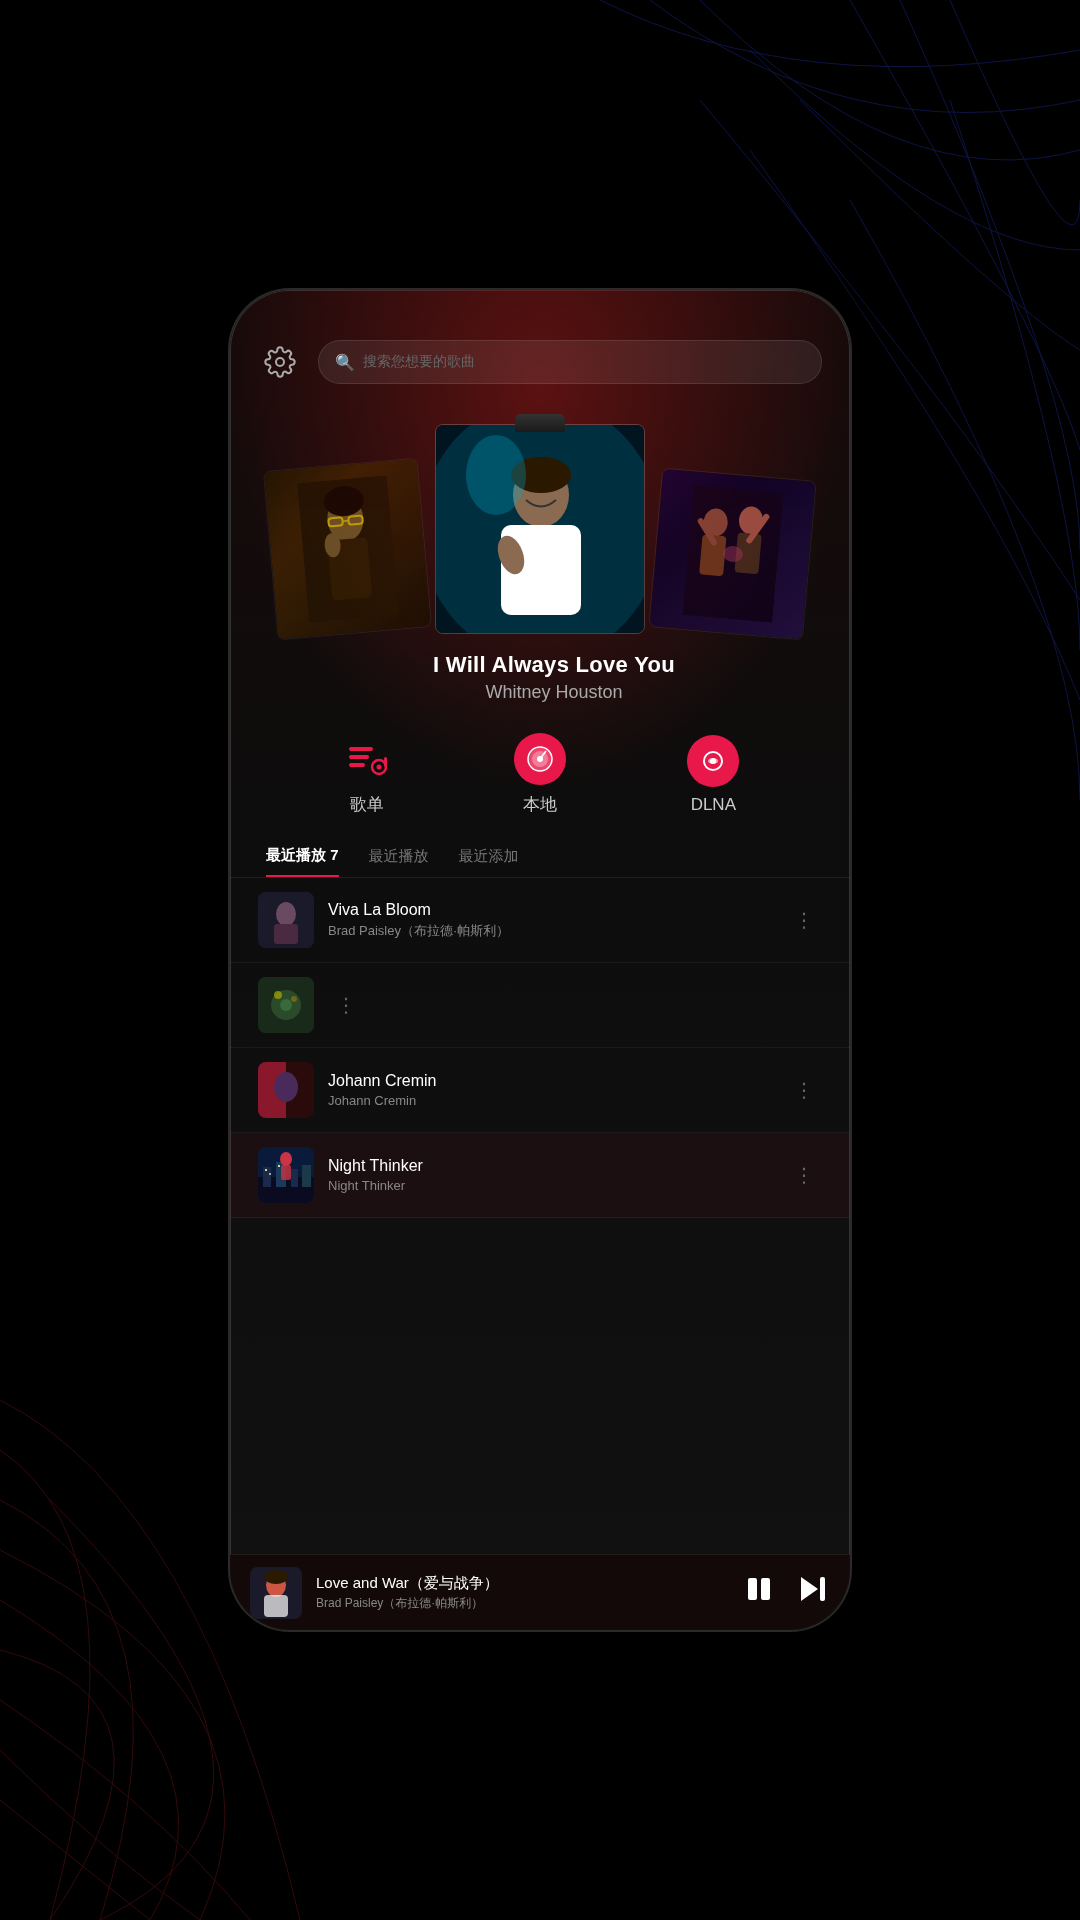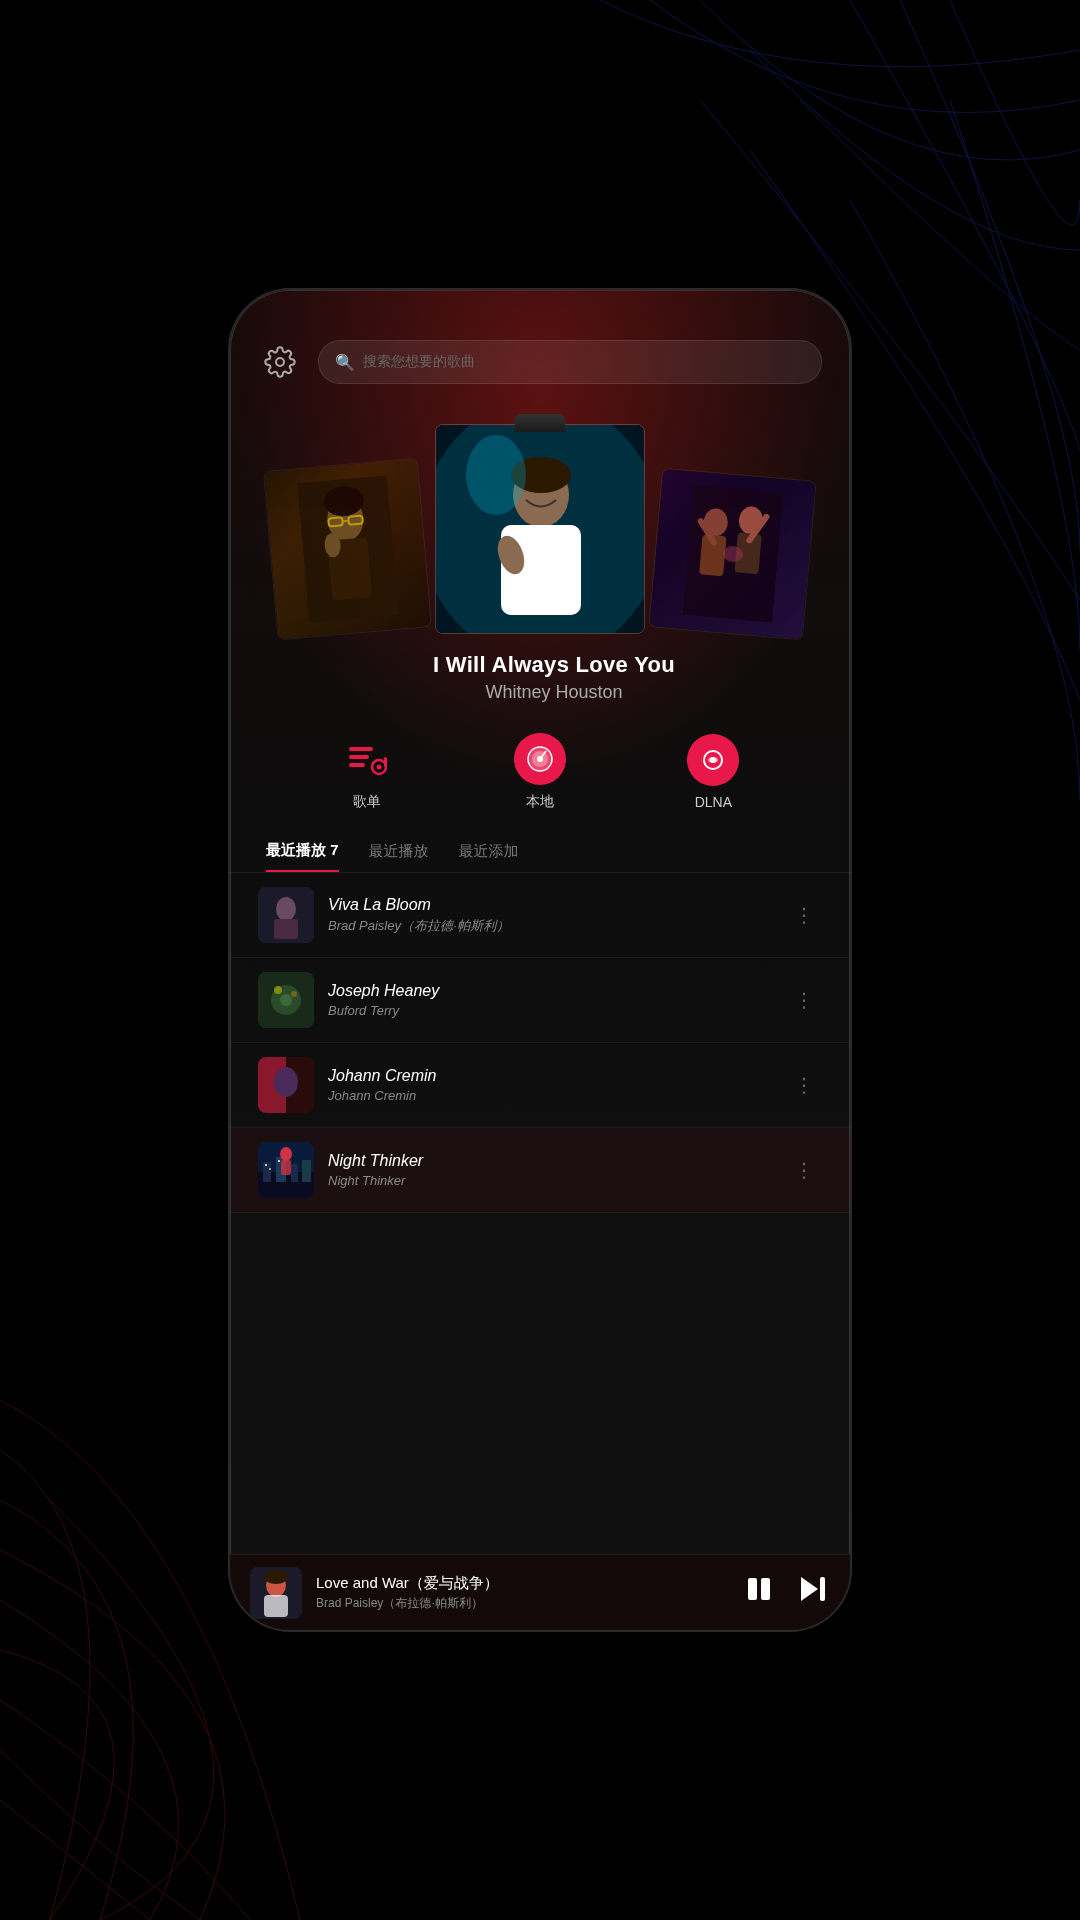--- a/index.html
+++ b/index.html
@@ -219,21 +219,21 @@
       width: 52px;
       height: 52px;
       display: flex;
       align-items: center;
       justify-content: center;
       font-size: 26px;
       color: #e8184a;
     }
 
     .nav-label {
-      font-size: 14px;
+      font-size: 17px;
       color: #ccc;
     }
 
     
     .tabs-row {
       display: flex;
       align-items: center;
       padding: 10px 28px 0;
       gap: 30px;
       border-bottom: 1px solid rgba(255,255,255,0.07);
@@ -277,21 +277,20 @@
       overflow: hidden;
     }
 
     .thumb-1 { background: linear-gradient(135deg, #1a1a2a 0%, #2a1a3a 100%); }
     .thumb-2 { background: linear-gradient(135deg, #1a2a1a 0%, #0a3a2a 100%); }
     .thumb-3 { background: linear-gradient(135deg, #3a0a0a 0%, #1a0a2a 100%); }
     .thumb-4 { background: linear-gradient(135deg, #0a1a3a 0%, #1a2a4a 100%); }
 
     .song-info {
       flex: 1;
-      font-style: italic;
     }
 
     .song-name {
       font-size: 16px;
       font-weight: 500;
       color: #fff;
     }
 
     .song-sub {
       font-size: 13px;
@@ -544,24 +543,20 @@
         <div class="song-thumb thumb-2">
           <svg width="56" height="56" viewBox="0 0 56 56">
             <rect width="56" height="56" fill="#1a2a1a"></rect>
             <circle cx="28" cy="28" r="15" fill="#2a4a2a"></circle>
             <circle cx="28" cy="28" r="6" fill="#3a6a3a"></circle>
 
             <circle cx="20" cy="18" r="4" fill="#aaaa00" opacity="0.7"></circle>
             <circle cx="36" cy="22" r="3" fill="#aa8800" opacity="0.5"></circle>
           </svg>
         </div>
-        <div class="song-info">
-          <div class="song-name">Joseph Heaney</div>
-          <div class="song-sub">Buford Terry</div>
-        </div>
         <div class="more-btn">⋮</div>
       </div>
 
       <div class="song-row">
         <div class="song-thumb thumb-3">
           <svg width="56" height="56" viewBox="0 0 56 56">
             <rect width="56" height="56" fill="#2a0a0a"></rect>
 
             <rect x="0" y="0" width="28" height="56" fill="#cc2244" opacity="0.6"></rect>
             <ellipse cx="28" cy="25" rx="12" ry="15" fill="#4a2a5a"></ellipse>

